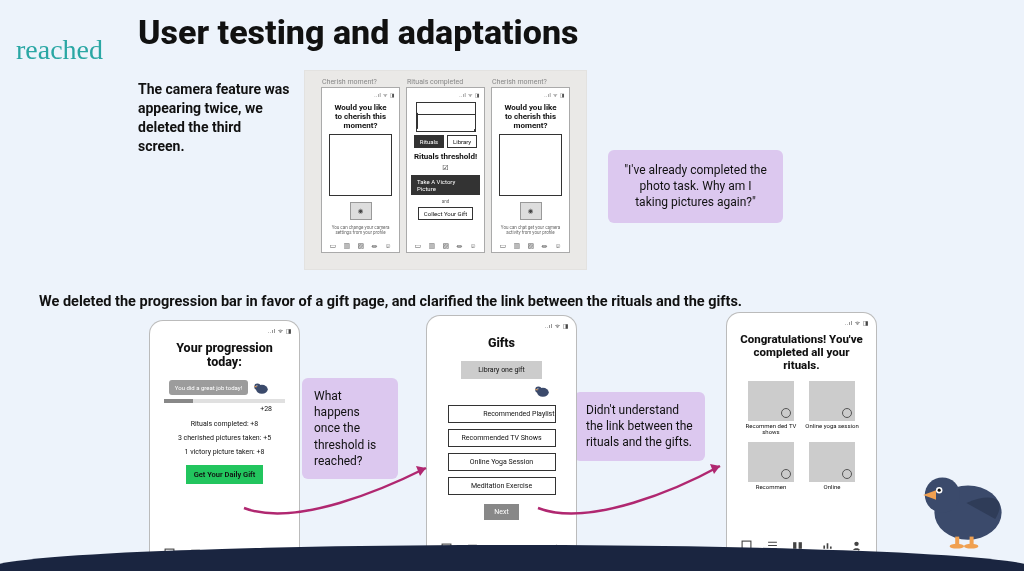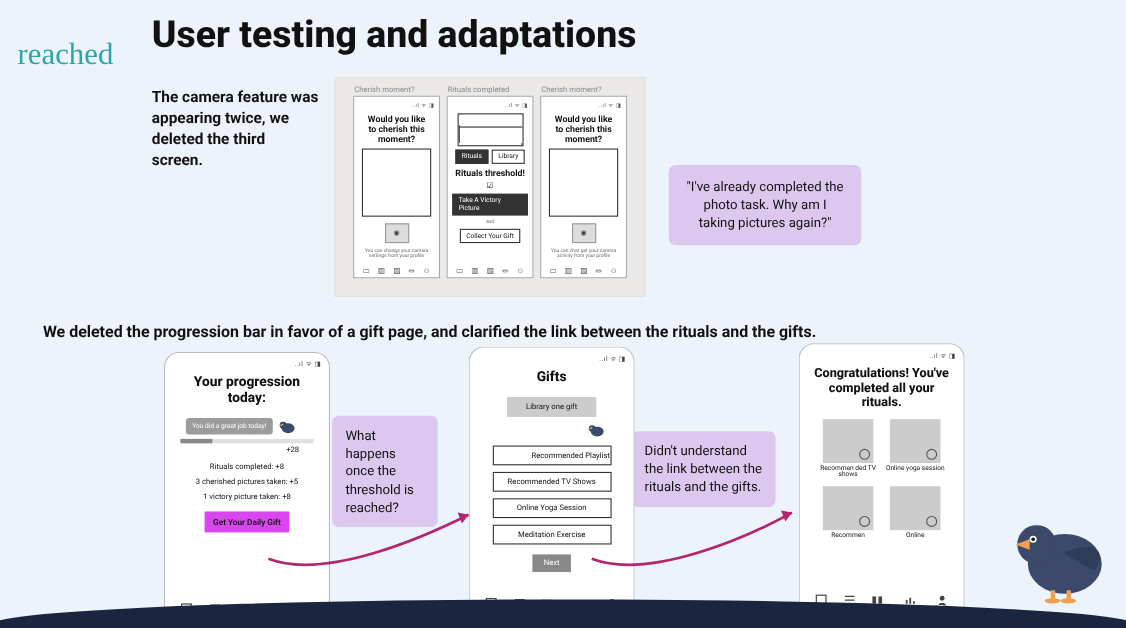--- a/index.html
+++ b/index.html
@@ -37,21 +37,21 @@
   .pstat{align-self:flex-end;font-size:6px;color:#444;letter-spacing:.5px;}
   .ph-title{font-weight:800;font-size:12.5px;text-align:center;margin:6px 4px 8px;line-height:1.15;}
   .bubble{position:relative;background:#9c9c9c;color:#fff;font-size:6px;padding:4px 6px;border-radius:3px;margin-left:-10px;}
   .bubble:after{content:"";position:absolute;right:14px;bottom:-5px;border:5px solid transparent;border-top-color:#9c9c9c;}
   .birdrow{display:flex;align-items:flex-end;gap:4px;margin:2px 0 4px;}
   .bird-sm{width:18px;height:14px;}
   .prog{width:90%;height:4px;background:#e0e0e0;position:relative;}
   .progfill{position:absolute;left:0;top:0;height:100%;width:24%;background:#888;}
   .pts{align-self:flex-end;margin-right:20px;font-size:7px;margin-top:2px;margin-bottom:4px;}
   .ln{font-size:7px;margin:3px 0;}
-  .cta{background:#d946ef;padding:5px 8px;font-size:7.5px;font-weight:600;margin-top:6px;}
+  .cta{background:#22c55e;padding:5px 8px;font-size:7.5px;font-weight:600;margin-top:6px;}
   .giftbtn{width:80%;font-size:7px;padding:4px 0;text-align:center;border:1px solid #333;margin:3px 0;background:#fff;}
   .giftbtn.hi{border-width:1.6px;font-weight:400;text-align:right;}
   .giftbtn.gray{background:#ccc;border-color:#ccc;}
   .nextbtn{background:#888;color:#fff;font-size:7px;padding:4px 10px;margin-top:6px;}
   .congsub{font-size:7.5px;text-align:center;margin:2px 0 6px;}
   .grid2{display:grid;grid-template-columns:1fr 1fr;gap:6px;width:86%;}
   .gcard{display:flex;flex-direction:column;align-items:center;font-size:6px;text-align:center;line-height:1.1;}
   .gbox{width:46px;height:40px;background:#ccc;position:relative;margin-bottom:2px;}
   .gbox:after{content:"";position:absolute;right:3px;bottom:3px;width:8px;height:8px;border:1px solid #555;border-radius:50%;}
   .pnav{margin-top:auto;width:92%;display:flex;justify-content:space-between;padding:4px 0 2px;}

